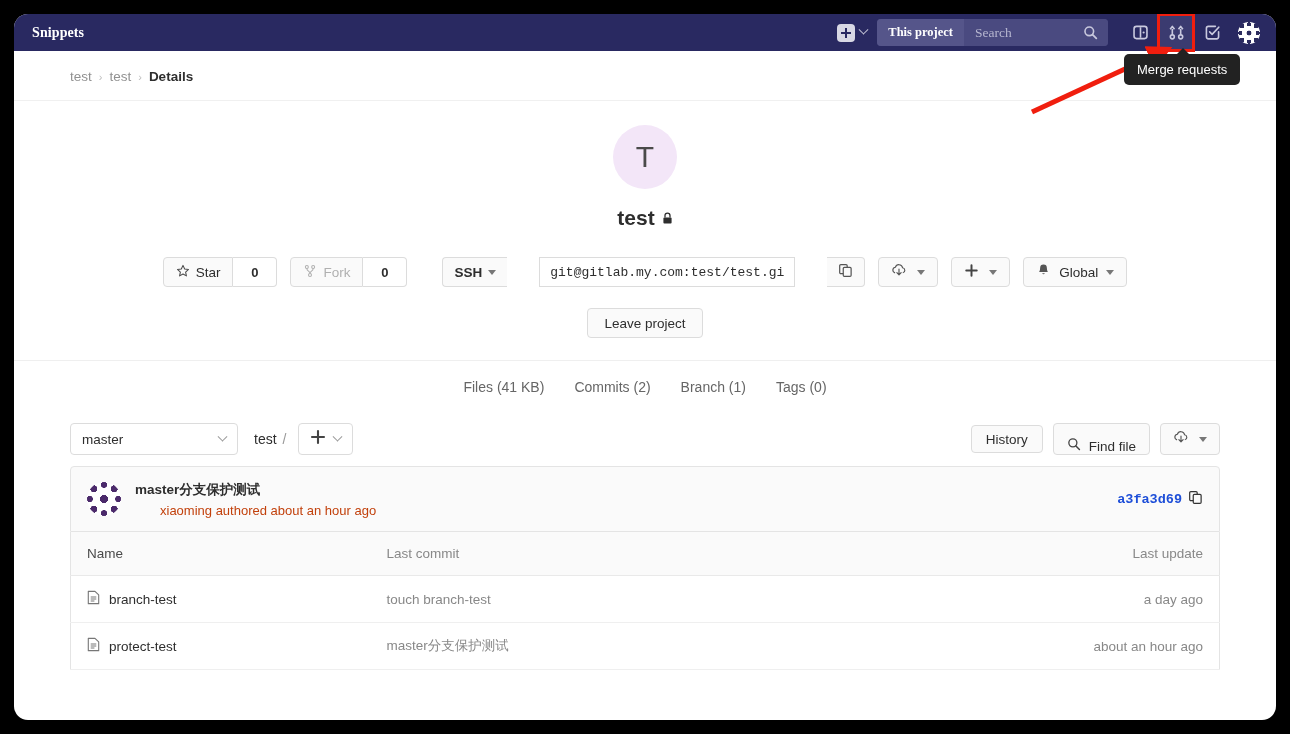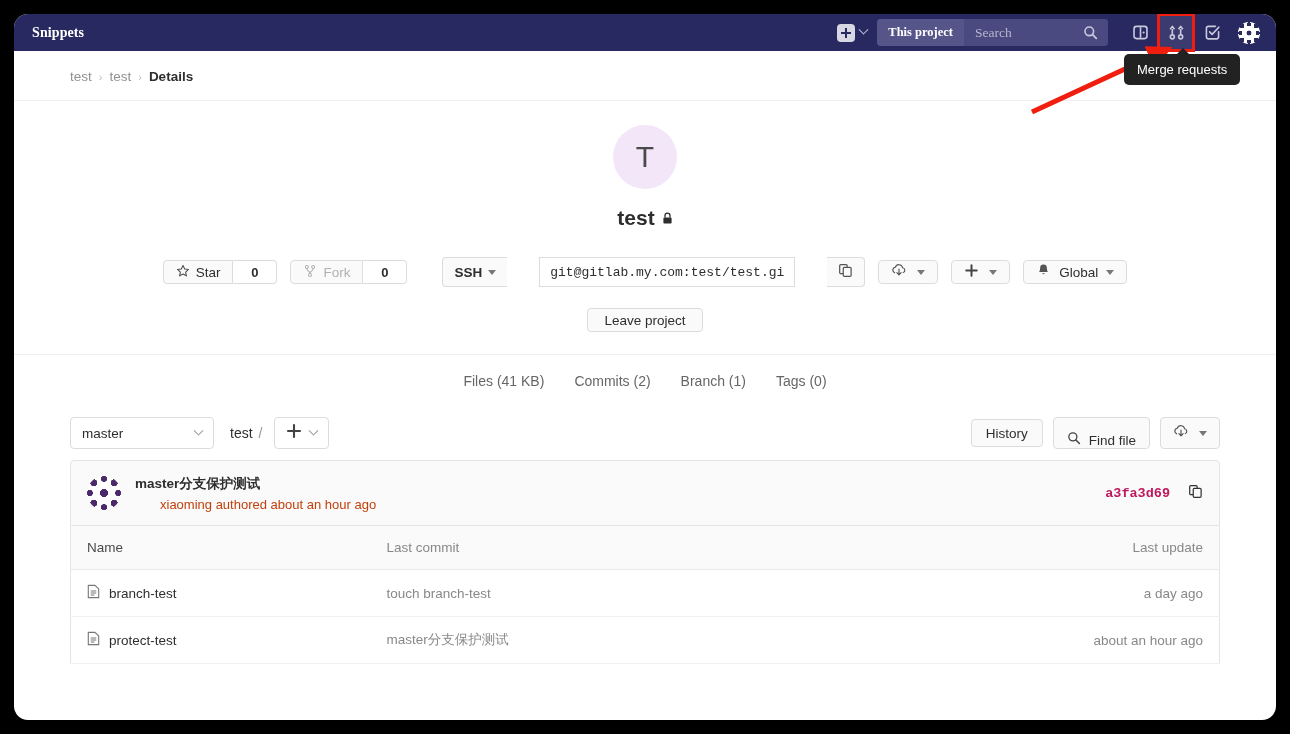--- a/index.html
+++ b/index.html
@@ -170,21 +170,21 @@
     margin-top: 17px;
     font-size: 21px; font-weight: bold; color: #2e2e2e;
     display: flex; align-items: center; justify-content: center; gap: 7px;
   }
   .btn-row {
     margin-top: 27px;
     display: flex; align-items: center; justify-content: center;
     gap: 13px;
   }
   .btn {
-    height: 24px;
+    height: 30px;
     border: 1px solid #dcdcdc;
     border-radius: 4px;
     background: #fafafa;
     font-size: 13.5px;
     color: #2e2e2e;
     display: flex; align-items: center;
     padding: 0 12px;
     gap: 6px;
     white-space: nowrap;
   }
@@ -240,21 +240,21 @@
     font-size: 14px; color: #666;
   }
 
   
   .repo { padding: 0 56px; }
   .repo-toolbar {
     display: flex; align-items: center;
     height: 54px;
   }
   .branch-select {
-    width: 144px; height: 32px;
+    width: 168px; height: 32px;
     border: 1px solid #dcdcdc; border-radius: 4px;
     background: #fff;
     display: flex; align-items: center; justify-content: space-between;
     padding: 0 11px;
     font-size: 13.5px; color: #2e2e2e;
   }
   .chev-grey {
     width: 7px; height: 7px;
     border-right: 1.5px solid #999;
     border-bottom: 1.5px solid #999;
@@ -295,23 +295,23 @@
       radial-gradient(circle at 50% 92%, #4b2a6b 0 3px, transparent 3.3px),
       radial-gradient(circle at 8% 50%,  #4b2a6b 0 3px, transparent 3.3px),
       radial-gradient(circle at 92% 50%, #4b2a6b 0 3px, transparent 3.3px);
     flex: none;
   }
   .commit-text { margin-left: 14px; }
   .commit-title { font-size: 13.5px; font-weight: bold; color: #2e2e2e; }
   .commit-sub { font-size: 13px; color: #c2410c; margin-top: 4px; margin-left: 25px; }
   .commit-hash {
     margin-left: auto;
-    display: flex; align-items: center; gap: 18px;
+    display: flex; align-items: center; gap: 6px;
     font-family: "Liberation Mono", monospace;
-    font-size: 13.5px; font-weight: bold; color: #be185d;
+    font-size: 13.5px; font-weight: bold; color: #1d4ed8;
   }
 
   table.files {
     width: 100%;
     border-collapse: collapse;
     border: 1px solid #e4e4e4;
     border-top: none;
   }
   table.files th {
     text-align: left;

